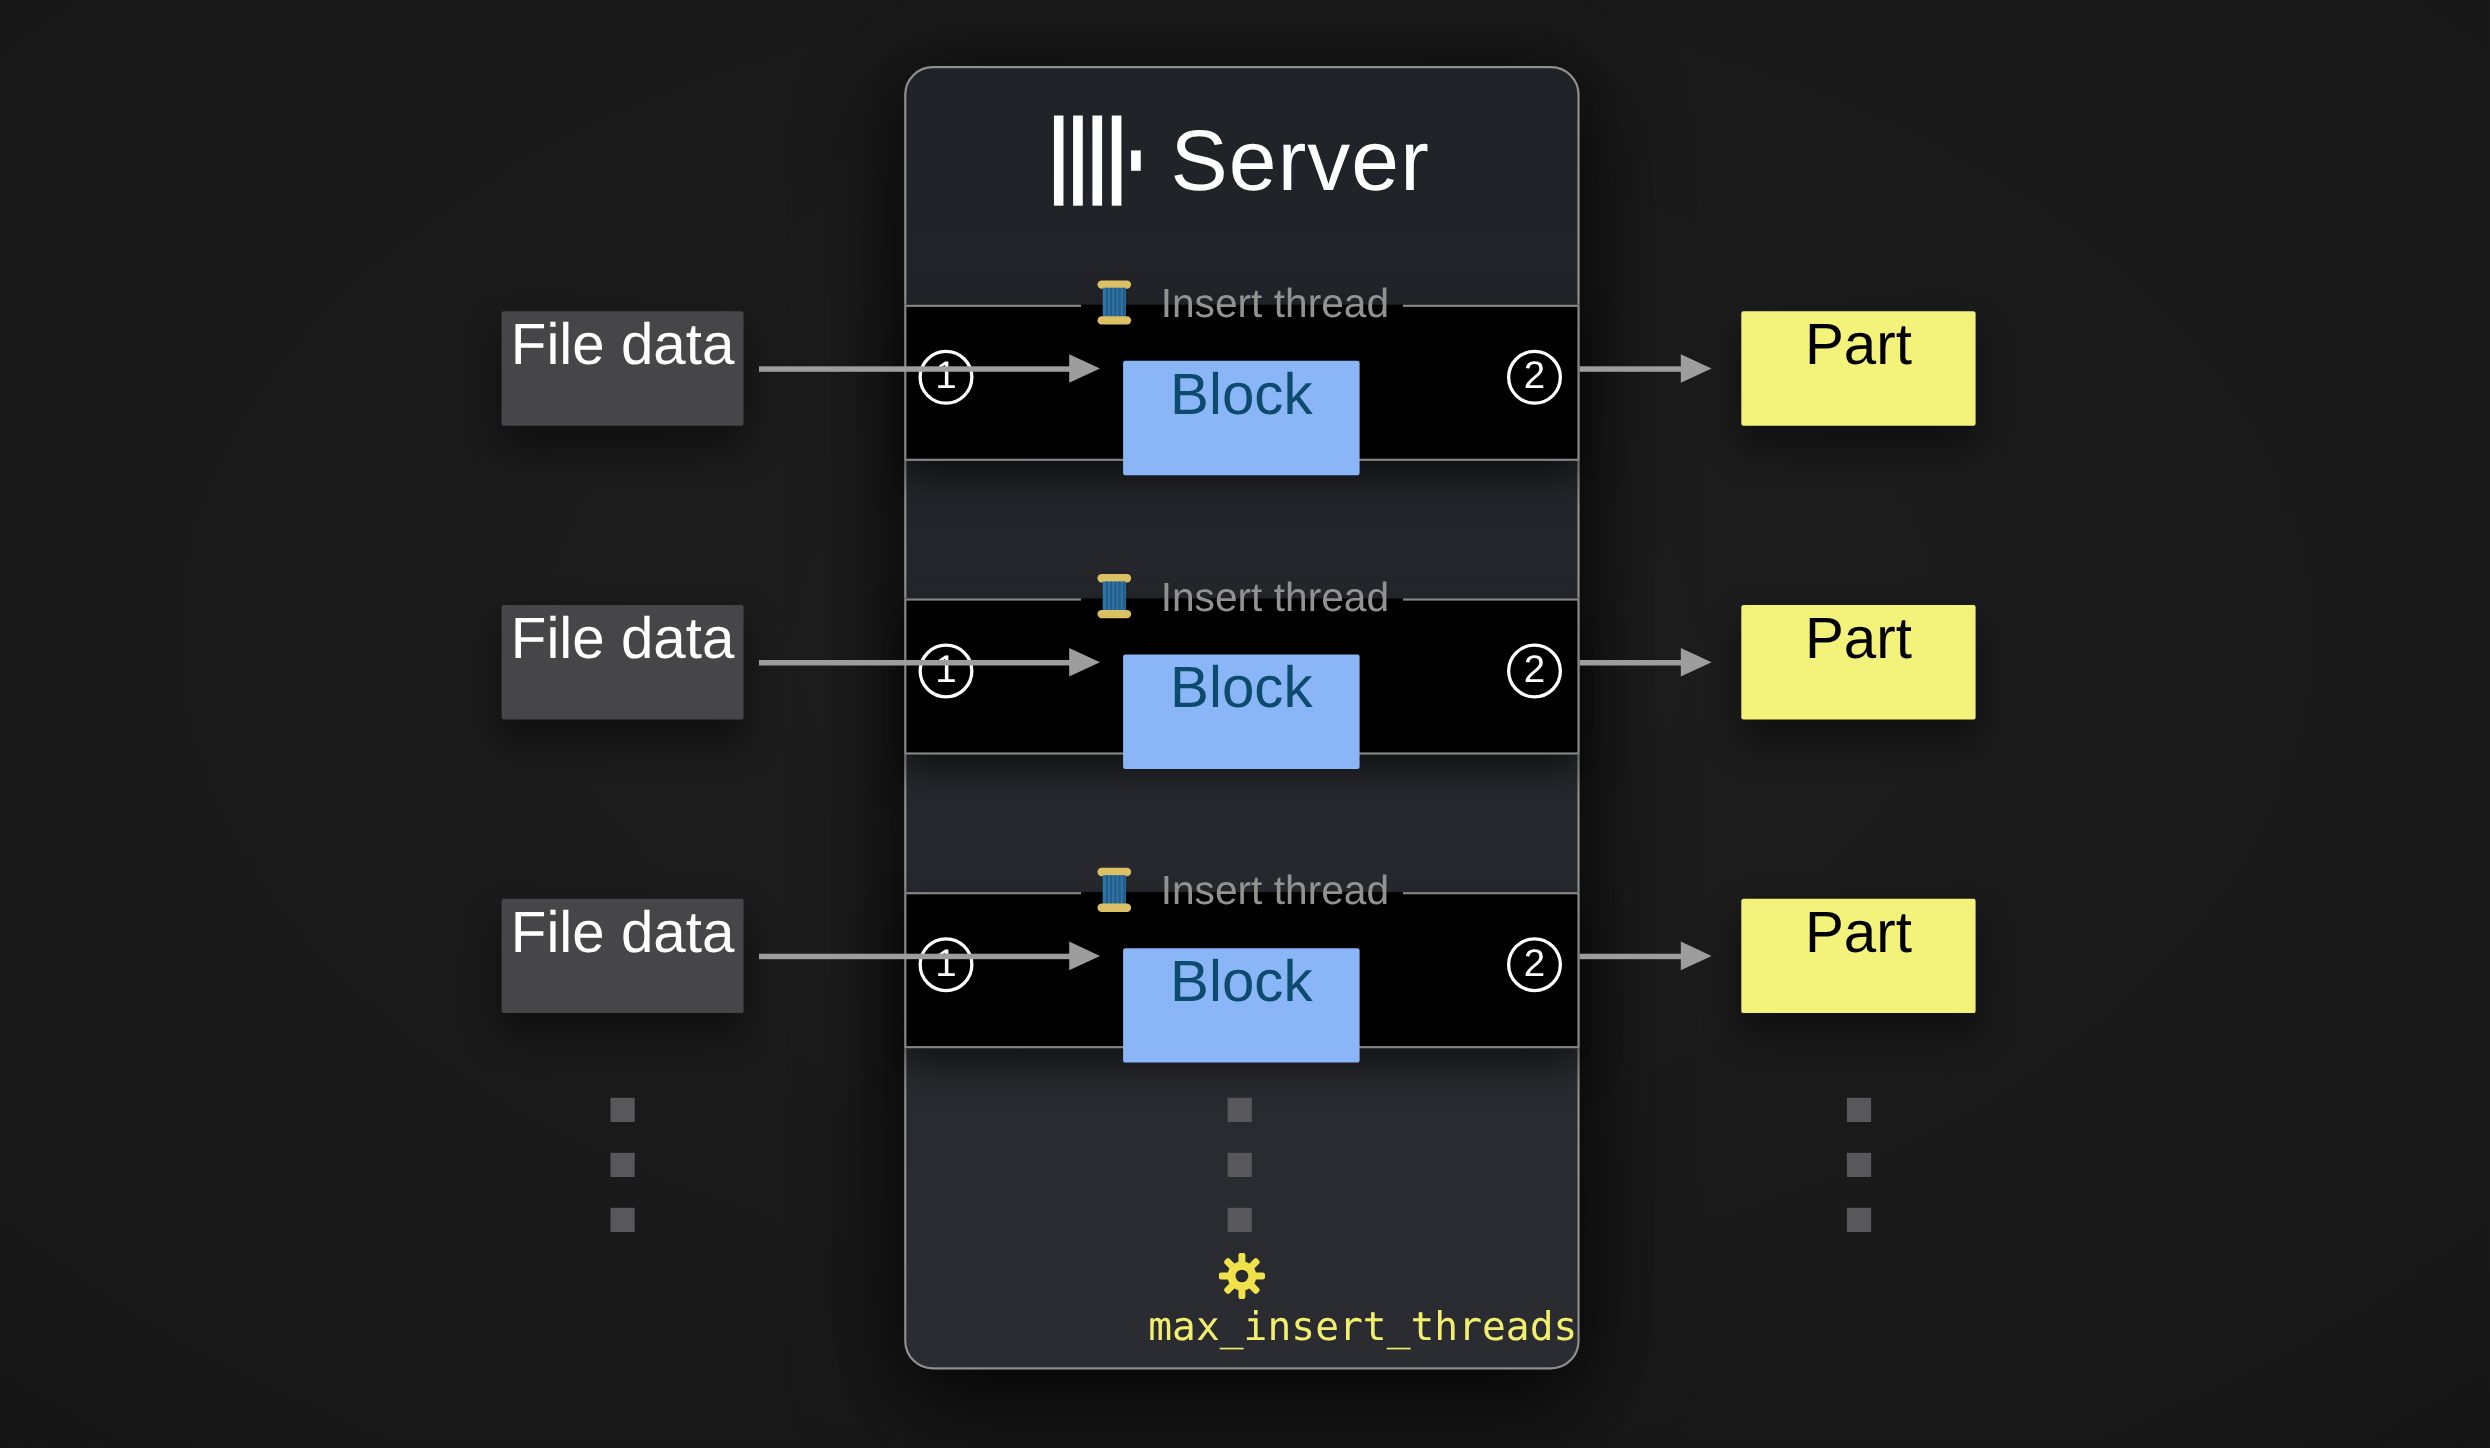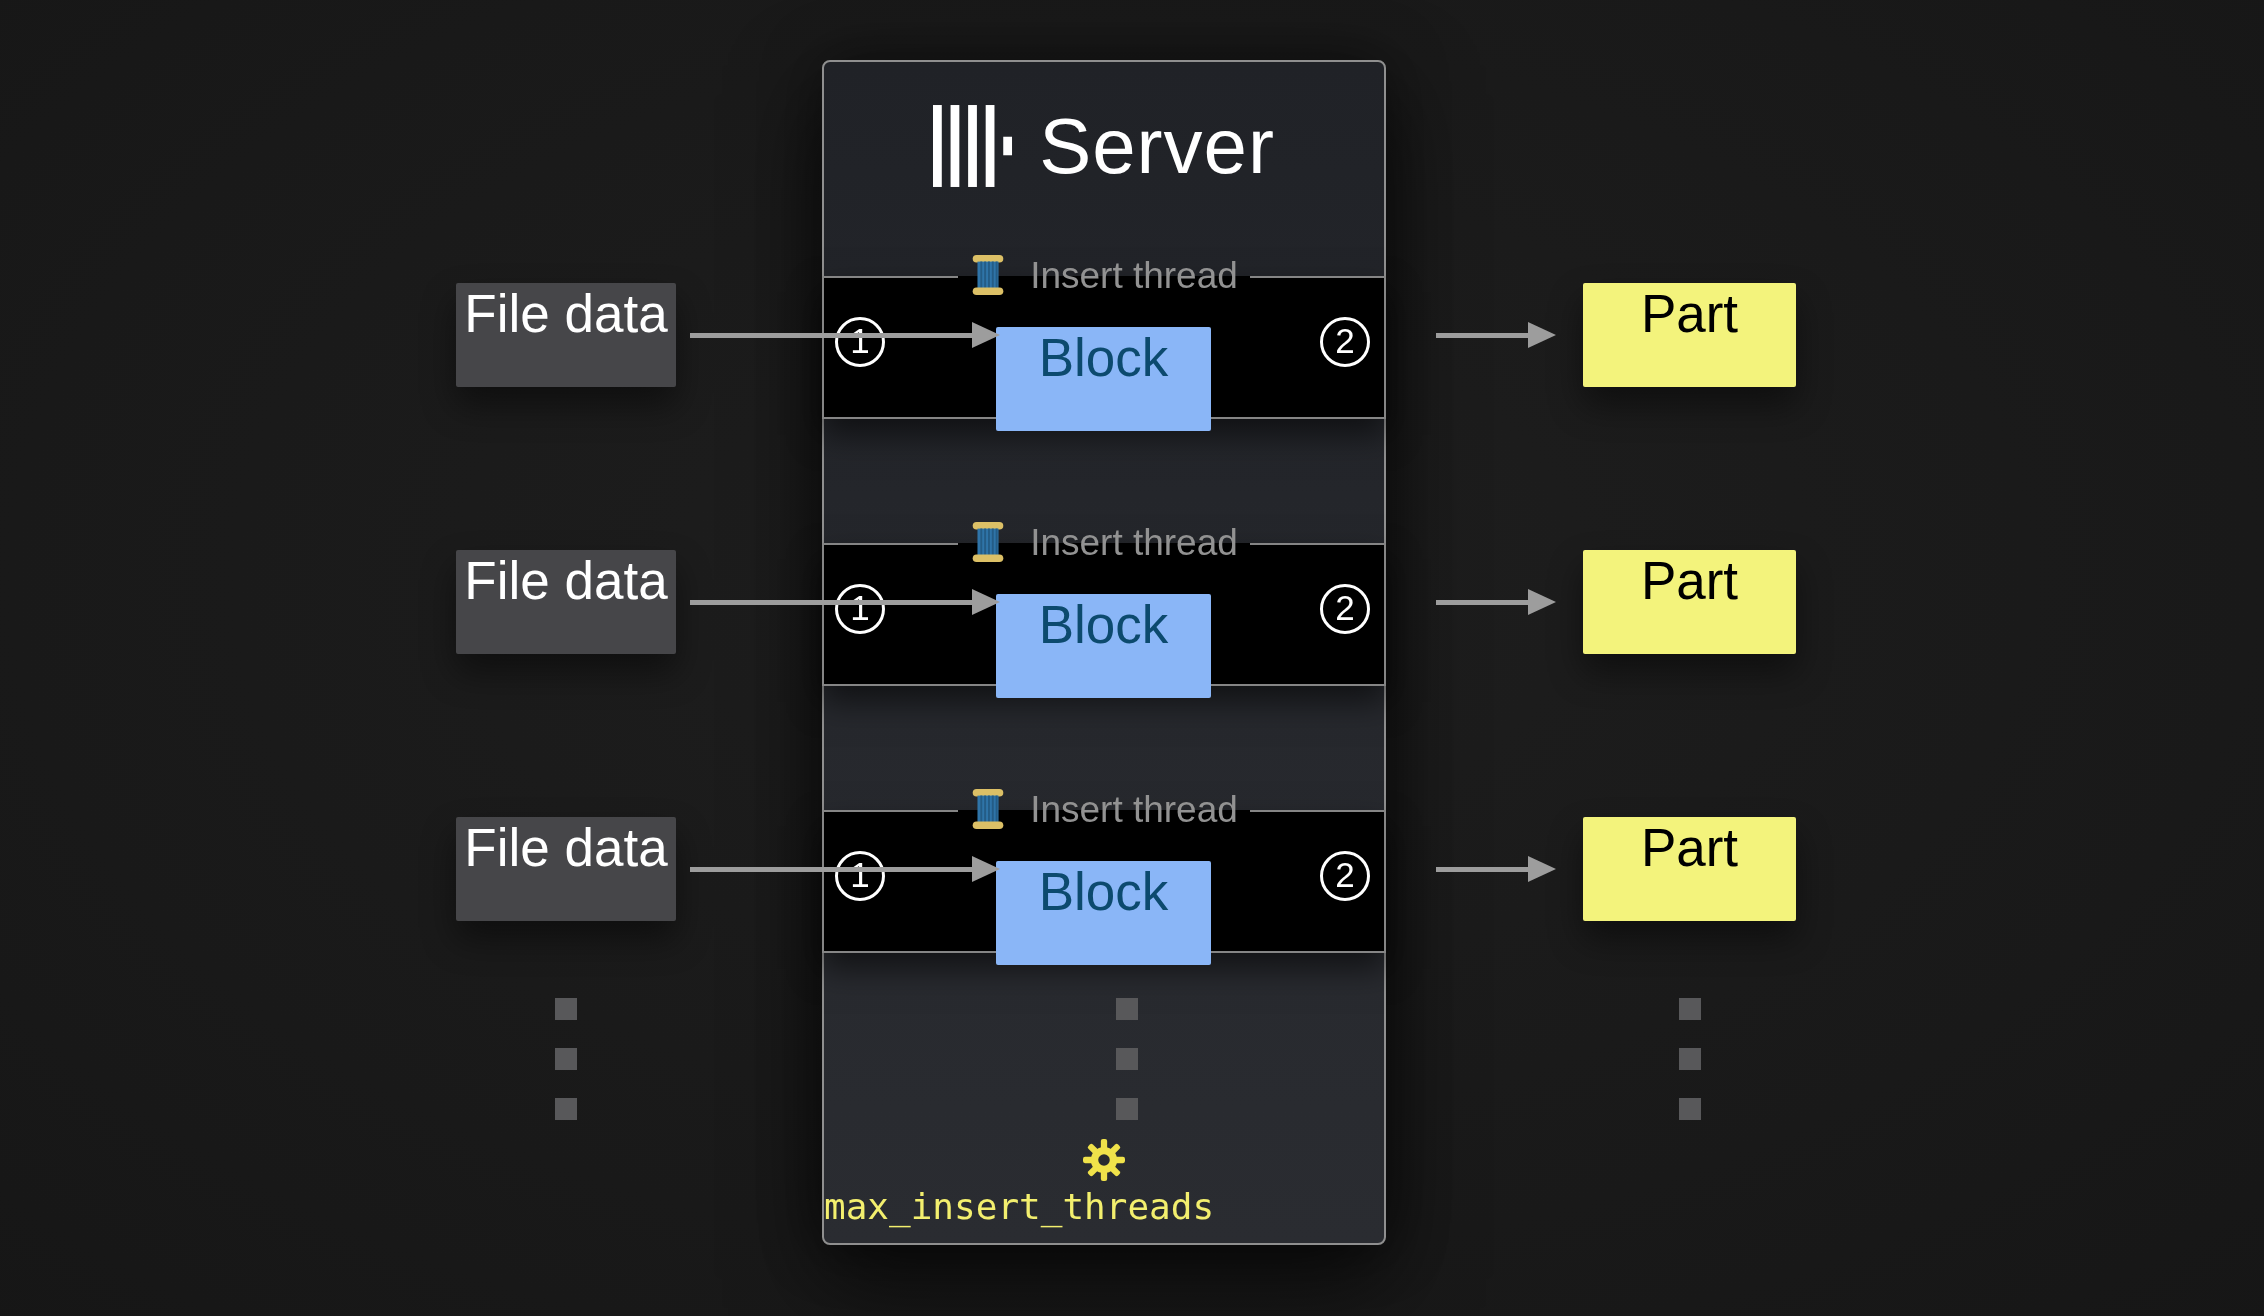--- a/index.html
+++ b/index.html
@@ -25,23 +25,23 @@
     width: 2264px;
     height: 1316px;
     background: radial-gradient(110% 115% at 50% 44%, #1e1e1e 0%, #191919 45%, #121212 100%);
     overflow: hidden;
   }
 
   
   .server {
     position: absolute;
     left: 822px; top: 60px;
-    width: 564px; height: 1185px;
+    width: 614px; height: 1185px;
     border: 2px solid var(--server-border);
-    border-radius: 8px;
+    border-radius: 26px;
     background: linear-gradient(180deg, #202227 0%, #26282d 55%, #2a2c31 100%);
     box-shadow: 0 34px 90px rgba(0,0,0,0.65), 0 0 60px rgba(0,0,0,0.4);
   }
   .server-header {
     position: absolute;
     top: 42px; left: 0; right: 0;
     display: flex; align-items: center; justify-content: center;
     gap: 26px;
   }
   .server-title {
@@ -162,21 +162,21 @@
   
   .gear-wrap {
     position: absolute;
     top: 1077px; left: 50%;
     margin-left: -21px;
     width: 42px; height: 42px;
   }
   .setting-caption {
     position: absolute;
     top: 1124px; left: 0; right: 0;
-    text-align: left;
+    text-align: right;
     font-family: "DejaVu Sans Mono", monospace;
     font-size: 36px;
     color: var(--setting-text);
   }
 </style>
 </head>
 <body>
 
 <div class="canvas">
 

